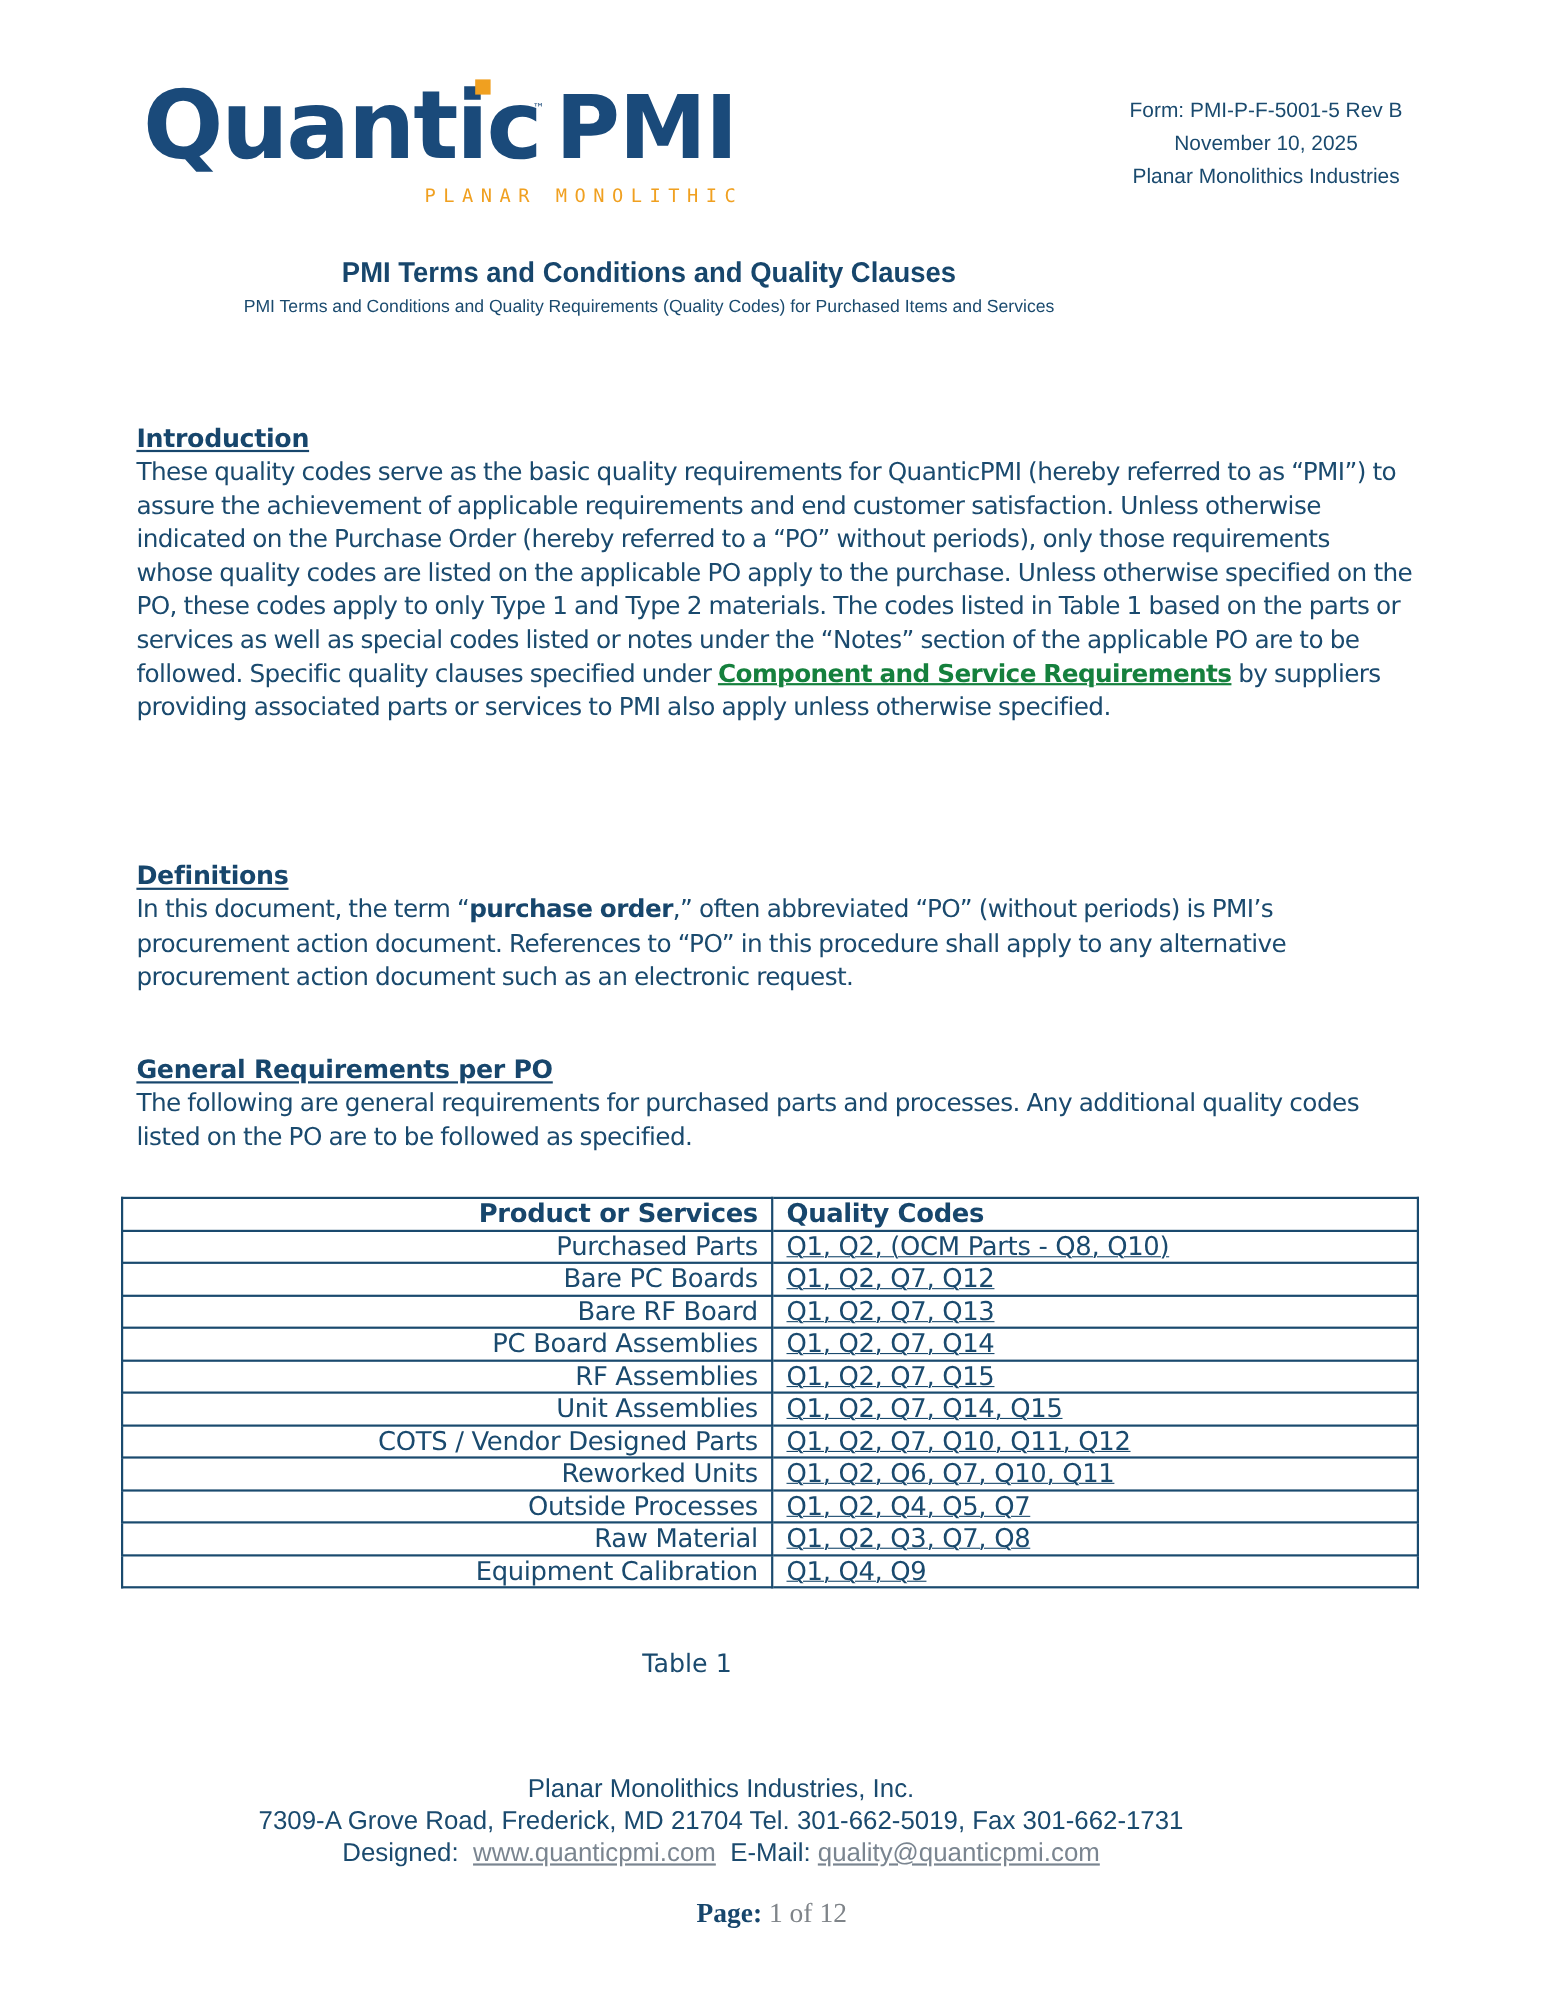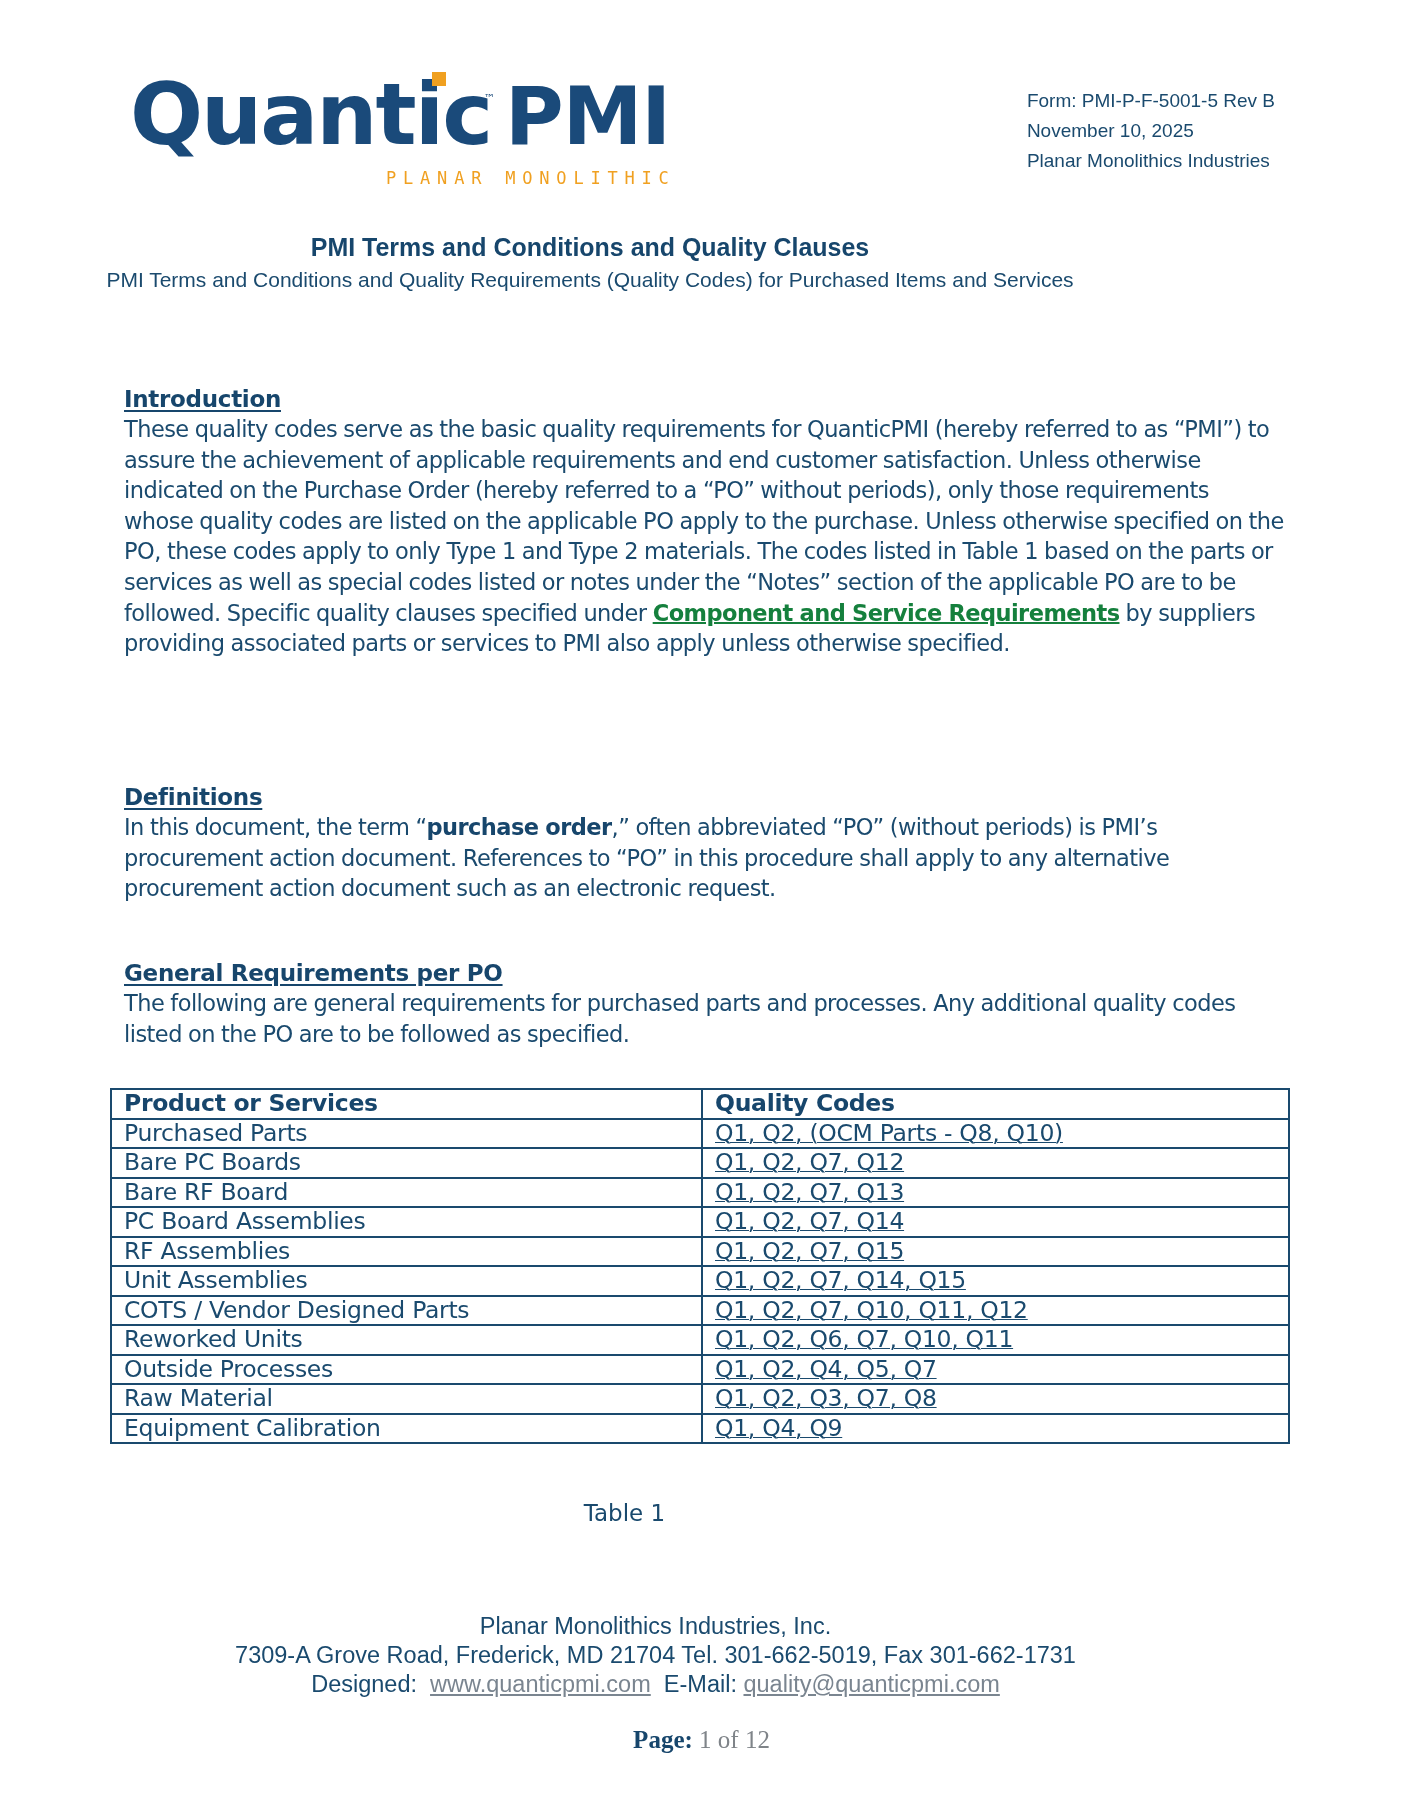--- a/index.html
+++ b/index.html
@@ -4,30 +4,30 @@
   <style>
     html, body { margin: 0; padding: 0; background: #ffffff; }
     body {
       width: 1403px; height: 1816px; position: relative; overflow: hidden;
       color: #1a4a6e;
       font-family: "DejaVu Sans", sans-serif;
     }
     .logo { position: absolute; left: 130px; top: 72px; width: 545px; height: 130px; }
     .logo svg { display: block; }
     .form-info {
-      position: absolute; right: 128px; top: 86px; text-align: left;
+      position: absolute; right: 128px; top: 86px; text-align: center;
       font-family: "Liberation Sans", sans-serif; font-size: 19px; line-height: 30px; color: #1a4a6e;
     }
     .title-block { position: absolute; left: 0; width: 1180px; top: 230px; text-align: center; }
     .doc-title {
       font-family: "Liberation Sans", sans-serif; font-weight: bold; font-size: 26px;
       color: #17466c; line-height: 34px; transform: scaleX(0.96);
     }
     .doc-subtitle {
-      font-family: "Liberation Sans", sans-serif; font-size: 21px; color: #1a4a6e;
+      font-family: "Liberation Sans", sans-serif; font-size: 16px; color: #1a4a6e;
       line-height: 28px; width: 1120px; margin: 2px auto 0;
     }
     .section { position: absolute; left: 124px; width: 1160px; }
     .heading {
       font-family: "DejaVu Sans", sans-serif; font-weight: bold; font-size: 23px;
       color: #17466c; text-decoration: underline; text-underline-offset: 3px;
       line-height: 30px; letter-spacing: -0.3px;
     }
     .para {
       font-family: "DejaVu Sans", sans-serif; font-size: 22.5px; line-height: 30.6px;
@@ -41,21 +41,21 @@
     table.codes {
       position: absolute; left: 110px; top: 1088px; width: 1180px;
       border-collapse: collapse; border: 2px solid #1a4a6e;
       font-family: "DejaVu Sans", sans-serif; font-size: 23.5px; color: #1a4a6e;
     }
     table.codes td, table.codes th {
       border: 2px solid #1a4a6e; padding: 0 12px; height: 27.5px; line-height: 27px;
       text-align: left; letter-spacing: -0.3px; white-space: nowrap;
     }
     table.codes th { font-weight: bold; color: #17466c; }
-    table.codes td:first-child, table.codes th:first-child { width: 565px; }
+    table.codes td:first-child, table.codes th:first-child { width: 565px; text-align: right; }
     table.codes td.code { text-decoration: underline; text-decoration-thickness: 1px; text-underline-offset: 1px; margin-left: 24px; }
     .caption {
       position: absolute; left: 0; width: 1249px; top: 1500px; text-align: center;
       font-family: "DejaVu Sans", sans-serif; font-size: 23px; color: #1a4a6e;
     }
     .footer {
       position: absolute; left: 0; width: 1311px; top: 1612px; text-align: center;
       font-family: "Liberation Sans", sans-serif; font-size: 23.5px; line-height: 29px; color: #1a4a6e;
     }
     .footer a { color: #7a8590; text-decoration: underline; }

